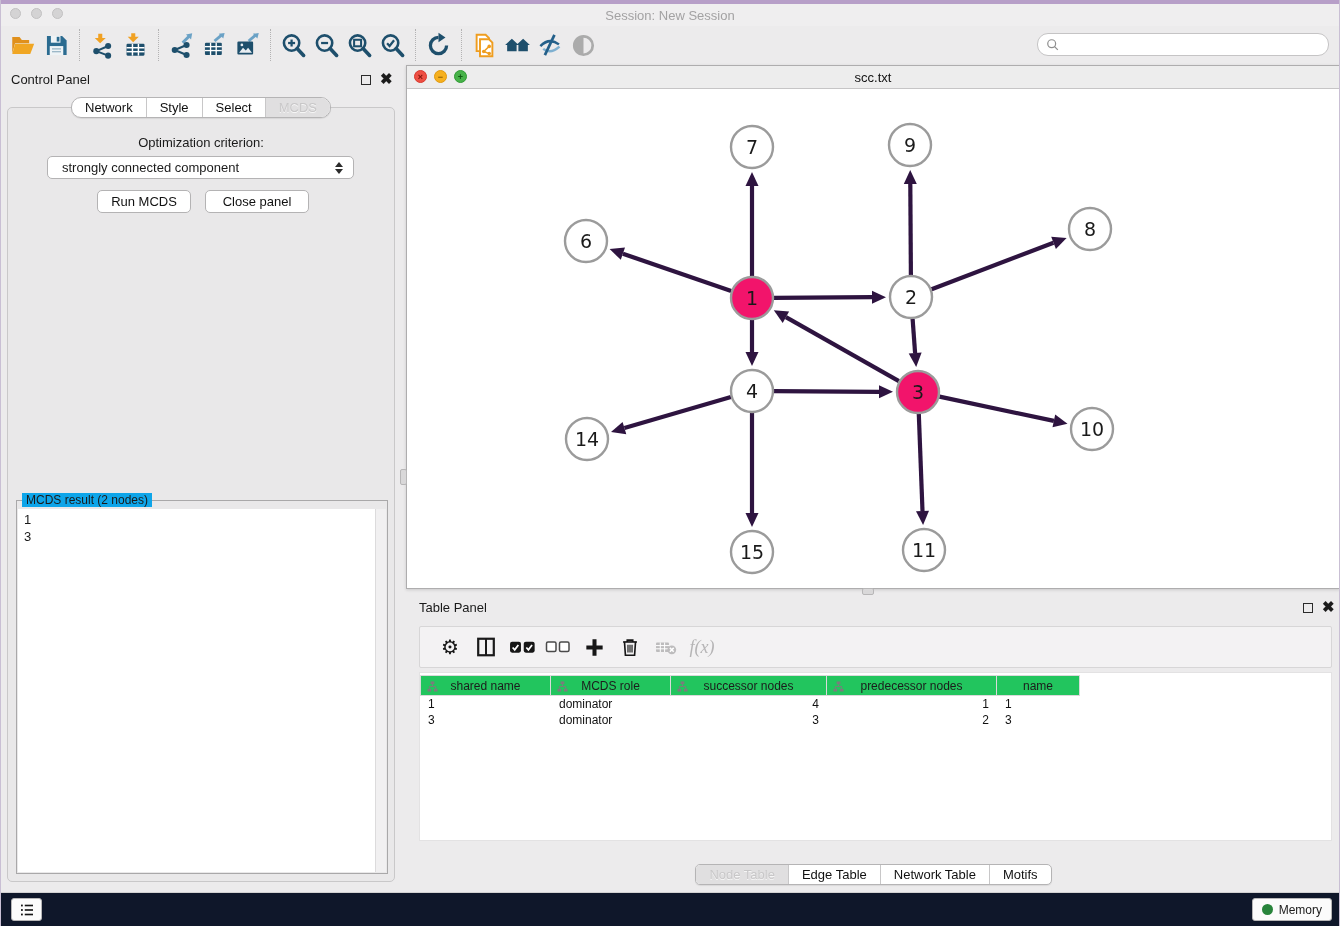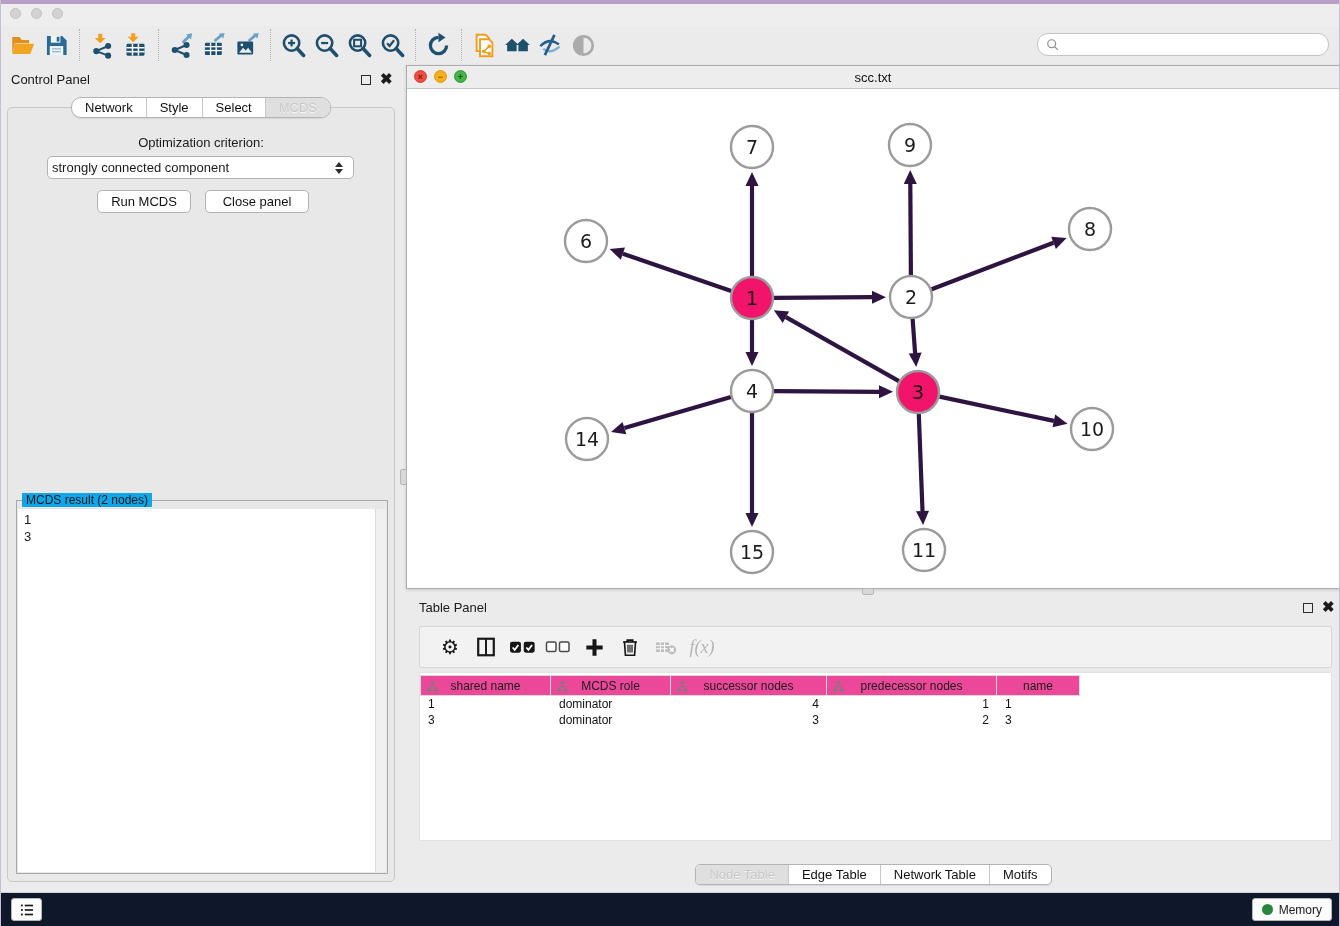--- a/index.html
+++ b/index.html
@@ -30,21 +30,21 @@
   .float-icon { position:absolute; width:10px; height:10px; border:1.6px solid #2b2b2b; top:11px; background:transparent; }
   .close-icon { position:absolute; top:6px; font-size:15px; font-weight:bold; color:#1b1b1b; line-height:18px; }
   #cp-float { left:360px; } #cp-close { left:379px; }
   .segwrap { display:flex; border:1px solid #b5b4b5; border-radius:5px; overflow:hidden; background:#fff; height:21px; box-shadow:0 1px 1px rgba(0,0,0,0.08); }
   .seg { padding:0 13px; font-size:13px; line-height:20px; color:#111; border-left:1px solid #c8c7c8; white-space:nowrap; }
   .seg:first-child { border-left:none; }
   .seg.sel { background:#e0dfe0; color:#c8c7c8; text-shadow:0 1px 0 #f6f6f6; }
   #cp-tabs { position:absolute; top:33px; left:50%; transform:translateX(-50%); z-index:2;border-radius:10px; }
   #cp-box { position:absolute; left:6px; top:43px; width:388px; height:775px; background:#e9e8e9; border:1px solid #c9c8c9; border-radius:5px; }
   #opt-label { position:absolute; top:27px; width:100%; text-align:center; font-size:13px; }
-  #criterion-select { position:absolute; left:39px; top:48px; width:307px; height:23px; background:#fff; border:1px solid #b4b3b4; border-radius:5px; display:flex; align-items:center; padding:0 10px 0 4px; font-size:13px; }
+  #criterion-select { position:absolute; left:39px; top:48px; width:307px; height:23px; background:#fff; border:1px solid #b4b3b4; border-radius:5px; display:flex; align-items:center; padding:0 10px 0 14px; font-size:13px; }
   #criterion-select .val { flex:1; }
   .stepper { display:flex; flex-direction:column; align-items:center; gap:2px; }
   .stepper i { width:0; height:0; border-left:4px solid transparent; border-right:4px solid transparent; display:block; }
   .stepper .up { border-bottom:5px solid #2b2b2b; }
   .stepper .dn { border-top:5px solid #2b2b2b; }
   .cp-btn { position:absolute; top:82px; height:23px; background:#fff; border:1px solid #b4b3b4; border-radius:5px; font-size:13px; font-family:"Liberation Sans",sans-serif; color:#111; }
   #run-btn { left:89px; width:94px; }
   #closep-btn { left:197px; width:104px; }
   #mcds-group { position:absolute; left:8px; top:392px; width:372px; height:374px; border:1px solid #a9a8a9; }
   #mcds-label { position:absolute; top:-8px; left:5px; background:#0ea5e9; padding:0 4px; font-size:12px; }
@@ -68,21 +68,21 @@
   
   #table-panel { position:absolute; left:405px; top:595px; width:935px; height:294px; }
   #tp-float { left:897px; } #tp-close { left:916px; }
   #tp-toolbar { position:absolute; left:13px; top:31px; width:913px; height:42px; background:#f3f2f3; border:1px solid #d7d6d7; border-radius:2px; display:flex; align-items:center; padding-left:12px; gap:0; }
   .tpi { height:34px; min-width:36px; display:flex; align-items:center; justify-content:center; }
   .tpi svg { display:block; }
   #gear-glyph { font-size:20px; line-height:20px; color:#161616; }
   #fx-label { font-family:Liberation Serif, serif; font-style:italic; font-size:18px; color:#b5b4b5; }
   #table-region { position:absolute; left:13px; top:77px; width:913px; height:169px; background:#fff; border:1px solid #e3e2e3; }
   #thead { display:flex; margin-top:2px; }
-  .th { position:relative; height:21px; background:#ec4899; border:1px solid #dadada; border-left:none; display:flex; align-items:center; justify-content:center; font-size:12px; color:#1c1c1c; }
+  .th { position:relative; height:21px; background:#22c55e; border:1px solid #dadada; border-left:none; display:flex; align-items:center; justify-content:center; font-size:12px; color:#1c1c1c; }
   .th:first-child { border-left:1px solid #dadada; }
   .th .mini { position:absolute; left:6px; top:5px; }
   #tbody { }
   .tr { display:flex; height:16px; }
   .td { font-size:12px; line-height:16px; padding:0 8px; overflow:hidden; white-space:nowrap; color:#111; }
   
   #tp-tabs-wrap { position:absolute; left:0; top:269px; width:100%; display:flex; justify-content:center; }
   
   #status-bar { position:absolute; left:0; top:892px; width:100%; height:34px; background:#0f172a; border-top:1px solid #d2d1d2; }
   #list-btn { position:absolute; left:10px; top:5px; width:31px; height:23px; background:#fcfcfc; border:1px solid #b7b6b7; border-radius:3px; display:flex; align-items:center; justify-content:center; }
@@ -95,20 +95,21 @@
 <div id="app">
 
   <div id="top-strip"></div>
 
   <div id="titlebar">
     <div class="tl-group">
       <span class="tl"></span>
       <span class="tl"></span>
       <span class="tl"></span>
     </div>
+    <div id="window-title">Session: New Session</div>
   </div>
 
   <div id="toolbar">
     <div class="tbi">
         <svg viewBox="0 0 24 24">
           <path d="M2 19 V4.5 h6.5 l2 2.5 H17 v3 H4.5 z" fill="#e0901c"></path>
           <path d="M4.5 10.5 h17 L18 19.5 H2 z" fill="#f0a623"></path>
         </svg>
       </div>
     <div class="tbi">

